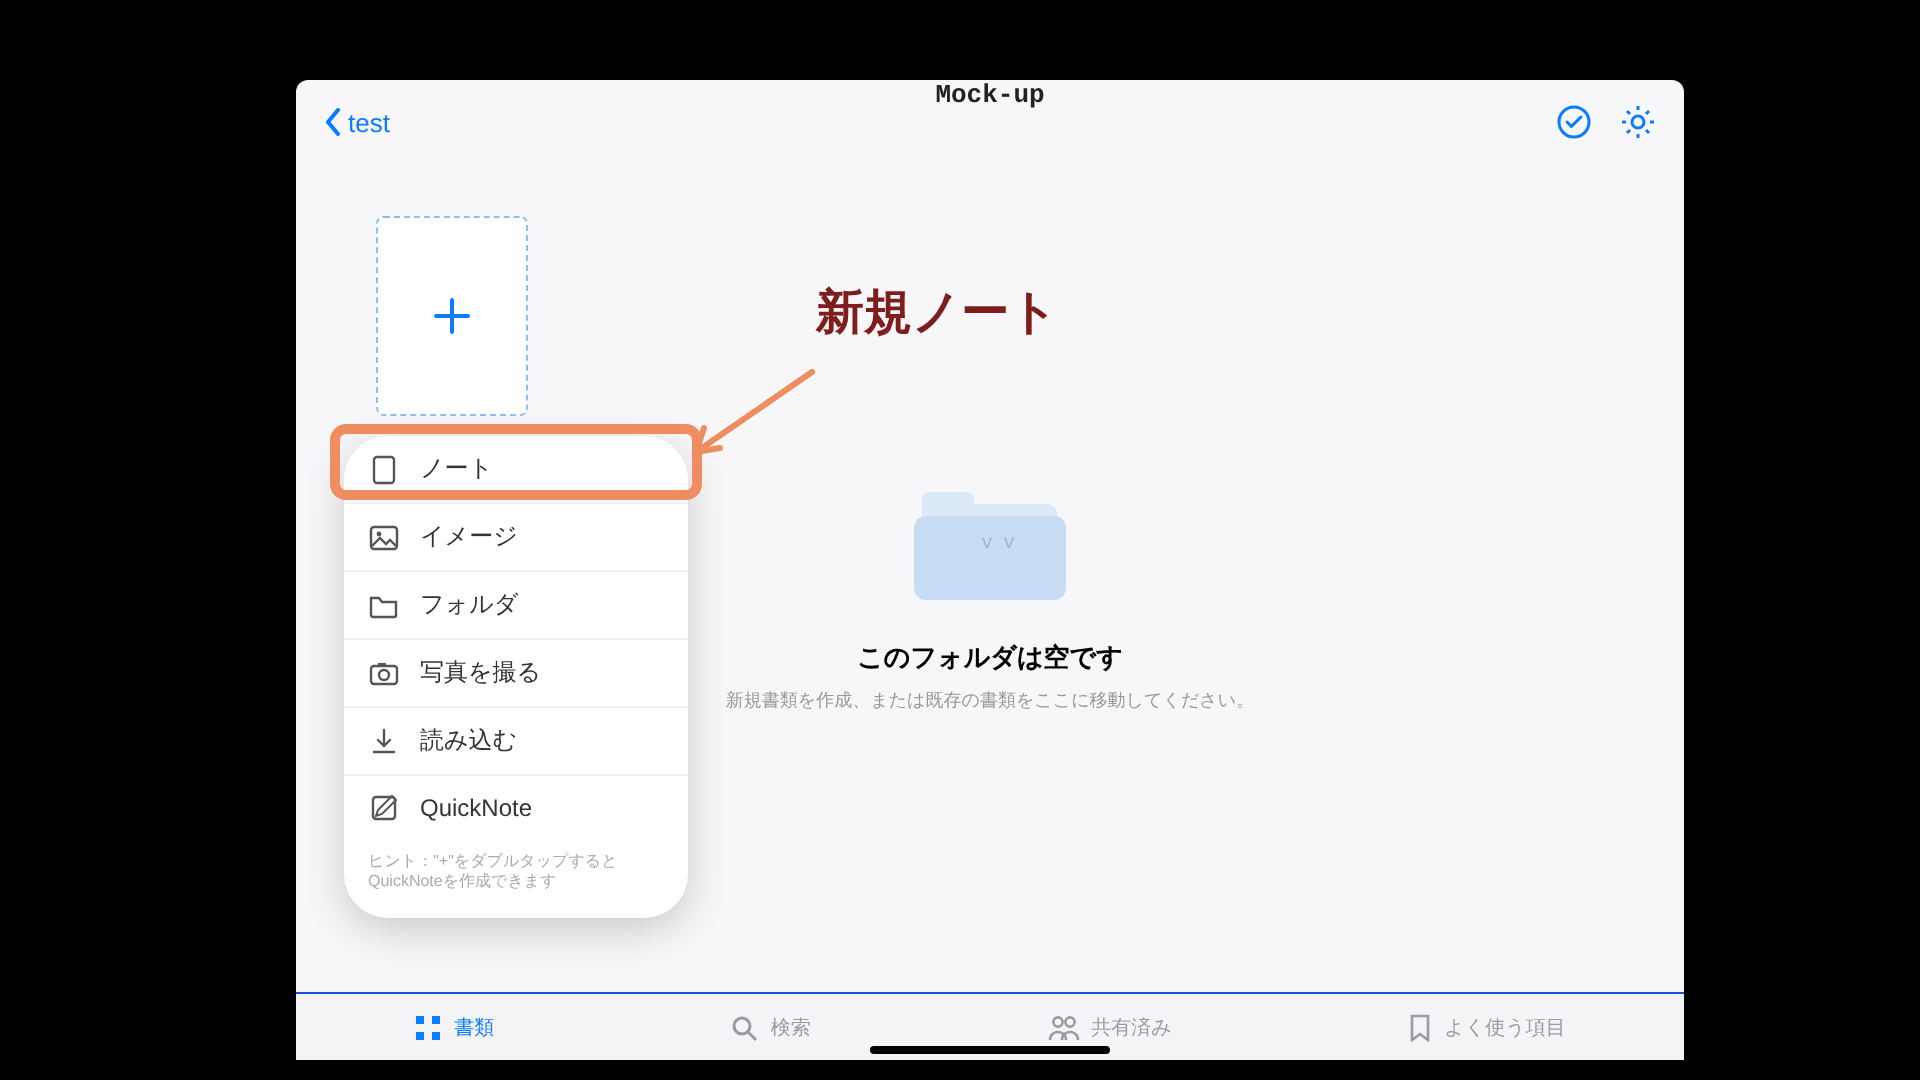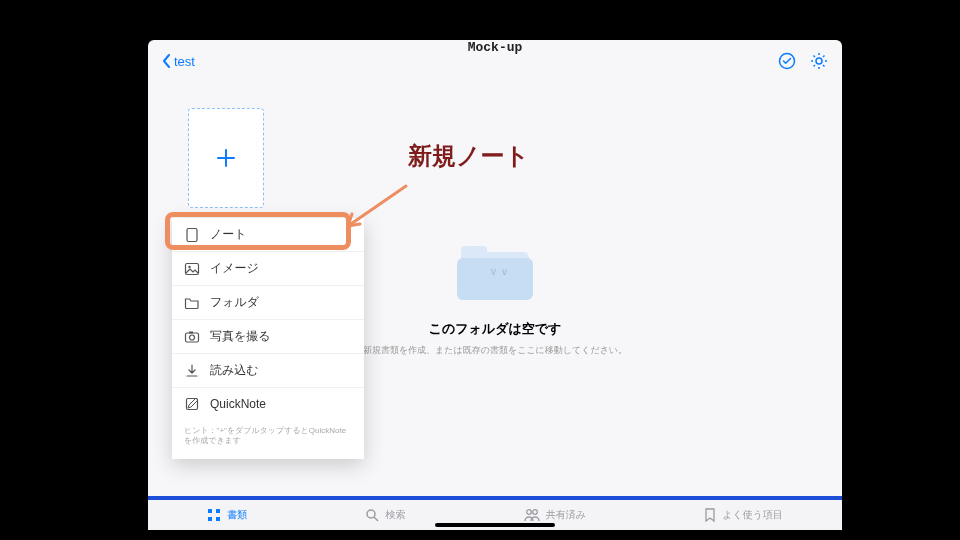--- a/index.html
+++ b/index.html
@@ -38,21 +38,21 @@
   .folder-back { position:absolute; left:6px; top:10px; width:68px; height:44px; background:#dbe8f7; border-radius:6px; }
   .folder-tab  { position:absolute; left:6px; top:4px; width:26px; height:12px; background:#dbe8f7; border-radius:4px 4px 0 0; }
   .folder-front{ position:absolute; left:2px; top:16px; width:76px; height:42px; background:#c6ddf4; border-radius:6px; }
   .face { position:absolute; left:26px; top:24px; width:36px; height:12px; display:flex; justify-content:center; gap:6px; color:#9db8d2; font-size:10px; }
   .empty h3 { font-size: 13px; font-weight: 700; color: #000000; margin-bottom: 6px; }
   .empty p  { font-size: 9px; color: #999; }
 
   
   .menu {
     position: absolute; left: 24px; top: 178px;
-    width: 192px; background: #fff; border-radius: 0;
+    width: 172px; background: #fff; border-radius: 22px;
     box-shadow: 0 6px 20px rgba(0,0,0,.18);
     padding-bottom: 4px;
     z-index: 10;
   }
   .menu-item { display:flex; align-items:center; gap:10px; padding:8px 12px; font-size:12px; color:#333; cursor:pointer; }
   .menu-item + .menu-item { border-top: 1px solid #f0f0f0; }
   .menu-item .ic { width: 16px; height: 16px; display:flex; align-items:center; justify-content:center; color:#555; }
   .menu-hint { padding: 6px 12px 8px; font-size: 8px; color:#aaa; line-height: 1.3; }
 
   
@@ -63,21 +63,21 @@
   .annotation {
     position: absolute; left: 260px; top: 100px; color:#7f1d1d;
     font-family: Liberation Sans, sans-serif; font-size: 24px; font-weight:600;
     pointer-events:none; z-index: 20;
   }
   .arrow { position:absolute; left:186px; top:140px; z-index:20; pointer-events:none; }
 
   
   .tabbar {
     position: absolute; bottom: 0; left: 0; right: 0; height: 34px;
-    background: #f4f4f6; border-top: 4px solid #1d4ed8;
+    background: #f4f4f6; border-top: 1px solid #1d4ed8;
     display: flex; justify-content: space-around; align-items: center;
   }
   .tab { display:flex; align-items:center; gap:6px; font-size:10px; color:#9a9aa2; cursor:pointer; }
   .tab.active { color:#0a7cff; }
   .home-indicator { position:absolute; left:50%; bottom:3px; width:120px; height:4px; background:#000; border-radius:4px; transform:translateX(-50%); }
 
   svg { display:block; }
 </style>
 </head>
 <body>

